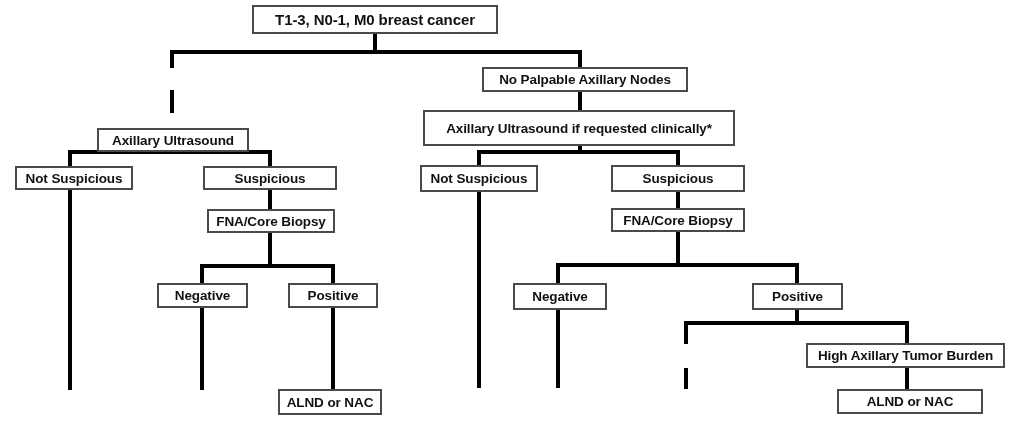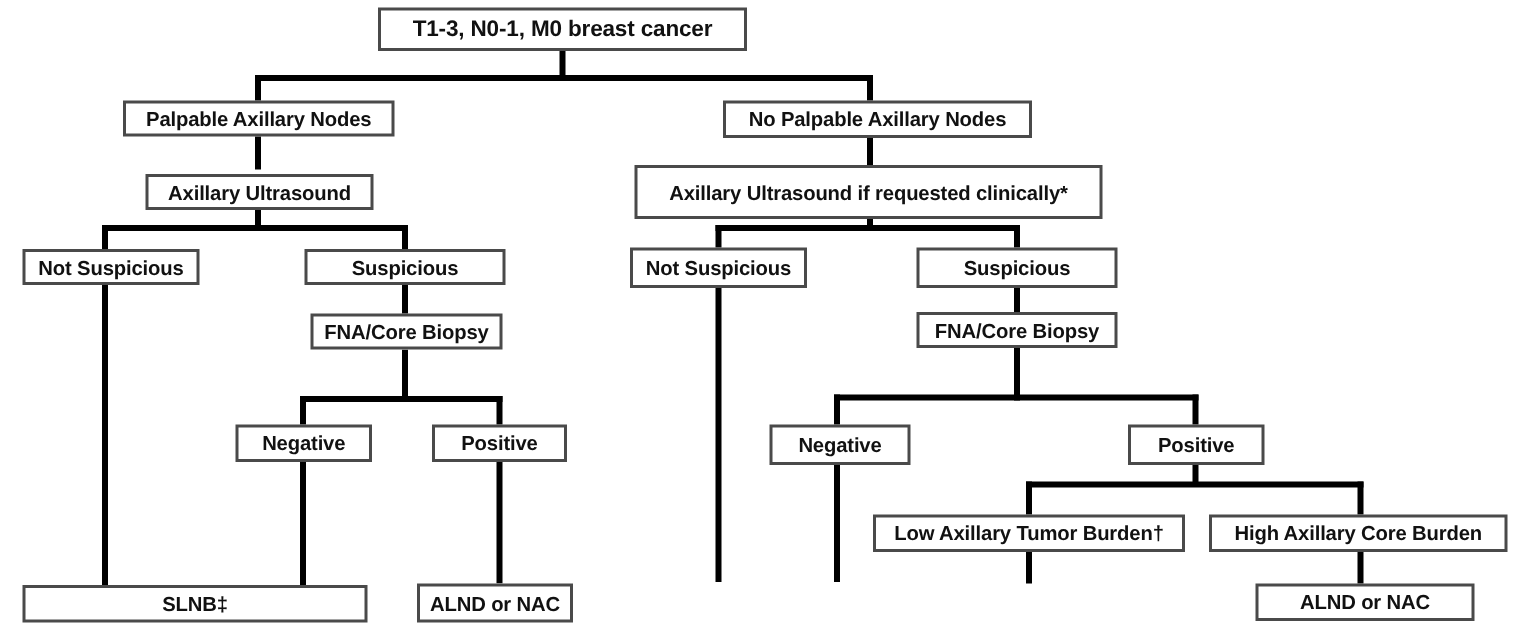--- a/index.html
+++ b/index.html
@@ -70,34 +70,31 @@
   <div class="ln" style="left:556px;top:310px;width:4px;height:78px"></div>
   <div class="ln" style="left:795px;top:310px;width:4px;height:13px"></div>
   <div class="ln" style="left:684px;top:321px;width:225px;height:4px"></div>
   <div class="ln" style="left:684px;top:321px;width:4px;height:23px"></div>
   <div class="ln" style="left:905px;top:321px;width:4px;height:23px"></div>
   <div class="ln" style="left:684px;top:368px;width:4px;height:21px"></div>
   <div class="ln" style="left:905px;top:368px;width:4px;height:22px"></div>
 
   <div class="node big" style="left:252px;top:5px;width:246px;height:29px">T1-3, N0-1, M0 breast cancer</div>
 
-  <div class="node" style="left:82px;top:67px;width:181px;height:24px">Palpable Axillary Nodes</div>
-  <div class="node" style="left:97px;top:116px;width:152px;height:24px">Axillary Ultrasound</div>
+  <div class="node" style="left:97px;top:128px;width:152px;height:24px">Axillary Ultrasound</div>
   <div class="node" style="left:15px;top:166px;width:118px;height:24px">Not Suspicious</div>
   <div class="node" style="left:203px;top:166px;width:134px;height:24px">Suspicious</div>
   <div class="node" style="left:207px;top:209px;width:128px;height:24px">FNA/Core Biopsy</div>
   <div class="node" style="left:157px;top:283px;width:91px;height:25px">Negative</div>
   <div class="node" style="left:288px;top:283px;width:90px;height:25px">Positive</div>
-  <div class="node" style="left:15px;top:390px;width:230px;height:25px">SLNB‡</div>
   <div class="node" style="left:278px;top:389px;width:104px;height:26px">ALND or NAC</div>
 
   <div class="node" style="left:482px;top:67px;width:206px;height:25px">No Palpable Axillary Nodes</div>
   <div class="node" style="left:423px;top:110px;width:312px;height:36px">Axillary Ultrasound if requested clinically*</div>
   <div class="node" style="left:420px;top:165px;width:118px;height:27px">Not Suspicious</div>
   <div class="node" style="left:611px;top:165px;width:134px;height:27px">Suspicious</div>
   <div class="node" style="left:611px;top:208px;width:134px;height:24px">FNA/Core Biopsy</div>
   <div class="node" style="left:513px;top:283px;width:94px;height:27px">Negative</div>
   <div class="node" style="left:752px;top:283px;width:91px;height:27px">Positive</div>
-  <div class="node" style="left:582px;top:343px;width:208px;height:25px">Low Axillary Tumor Burden†</div>
-  <div class="node" style="left:806px;top:343px;width:199px;height:25px">High Axillary Core Burden</div>
+  <div class="node" style="left:806px;top:343px;width:199px;height:25px">High Axillary Tumor Burden</div>
   <div class="node" style="left:837px;top:389px;width:146px;height:25px">ALND or NAC</div>
 
 </div>
 
 </body></html>

